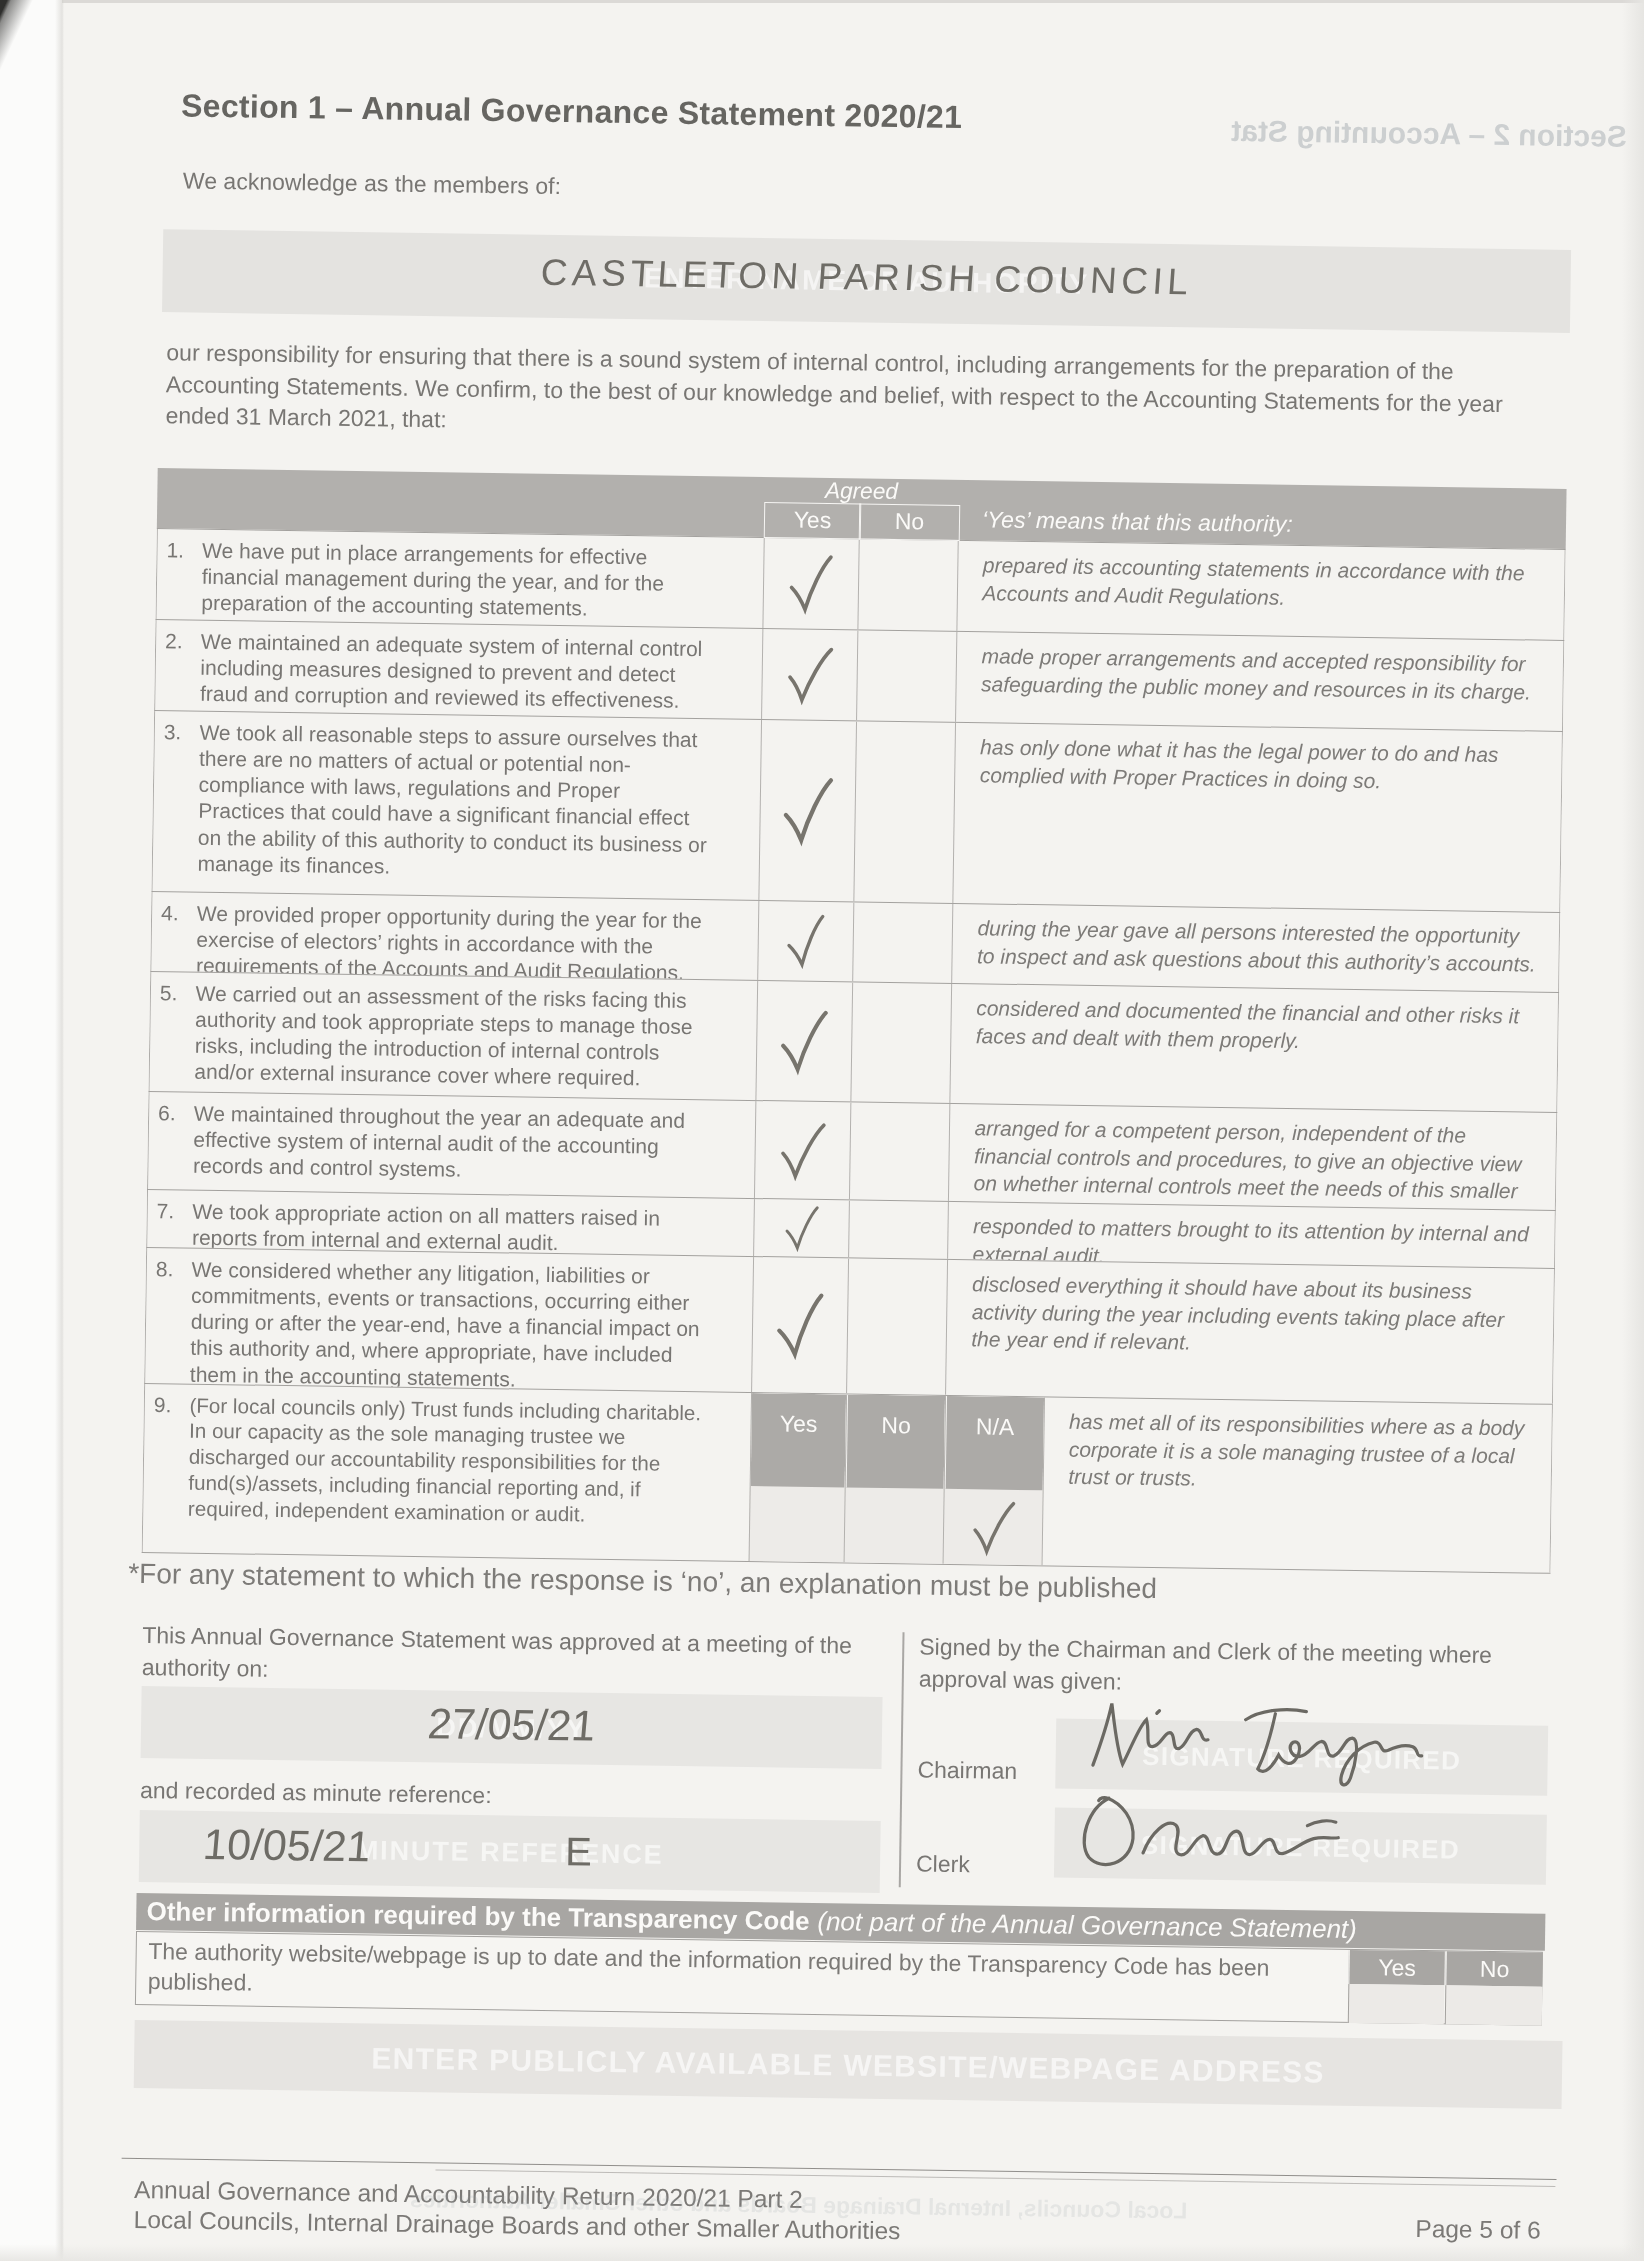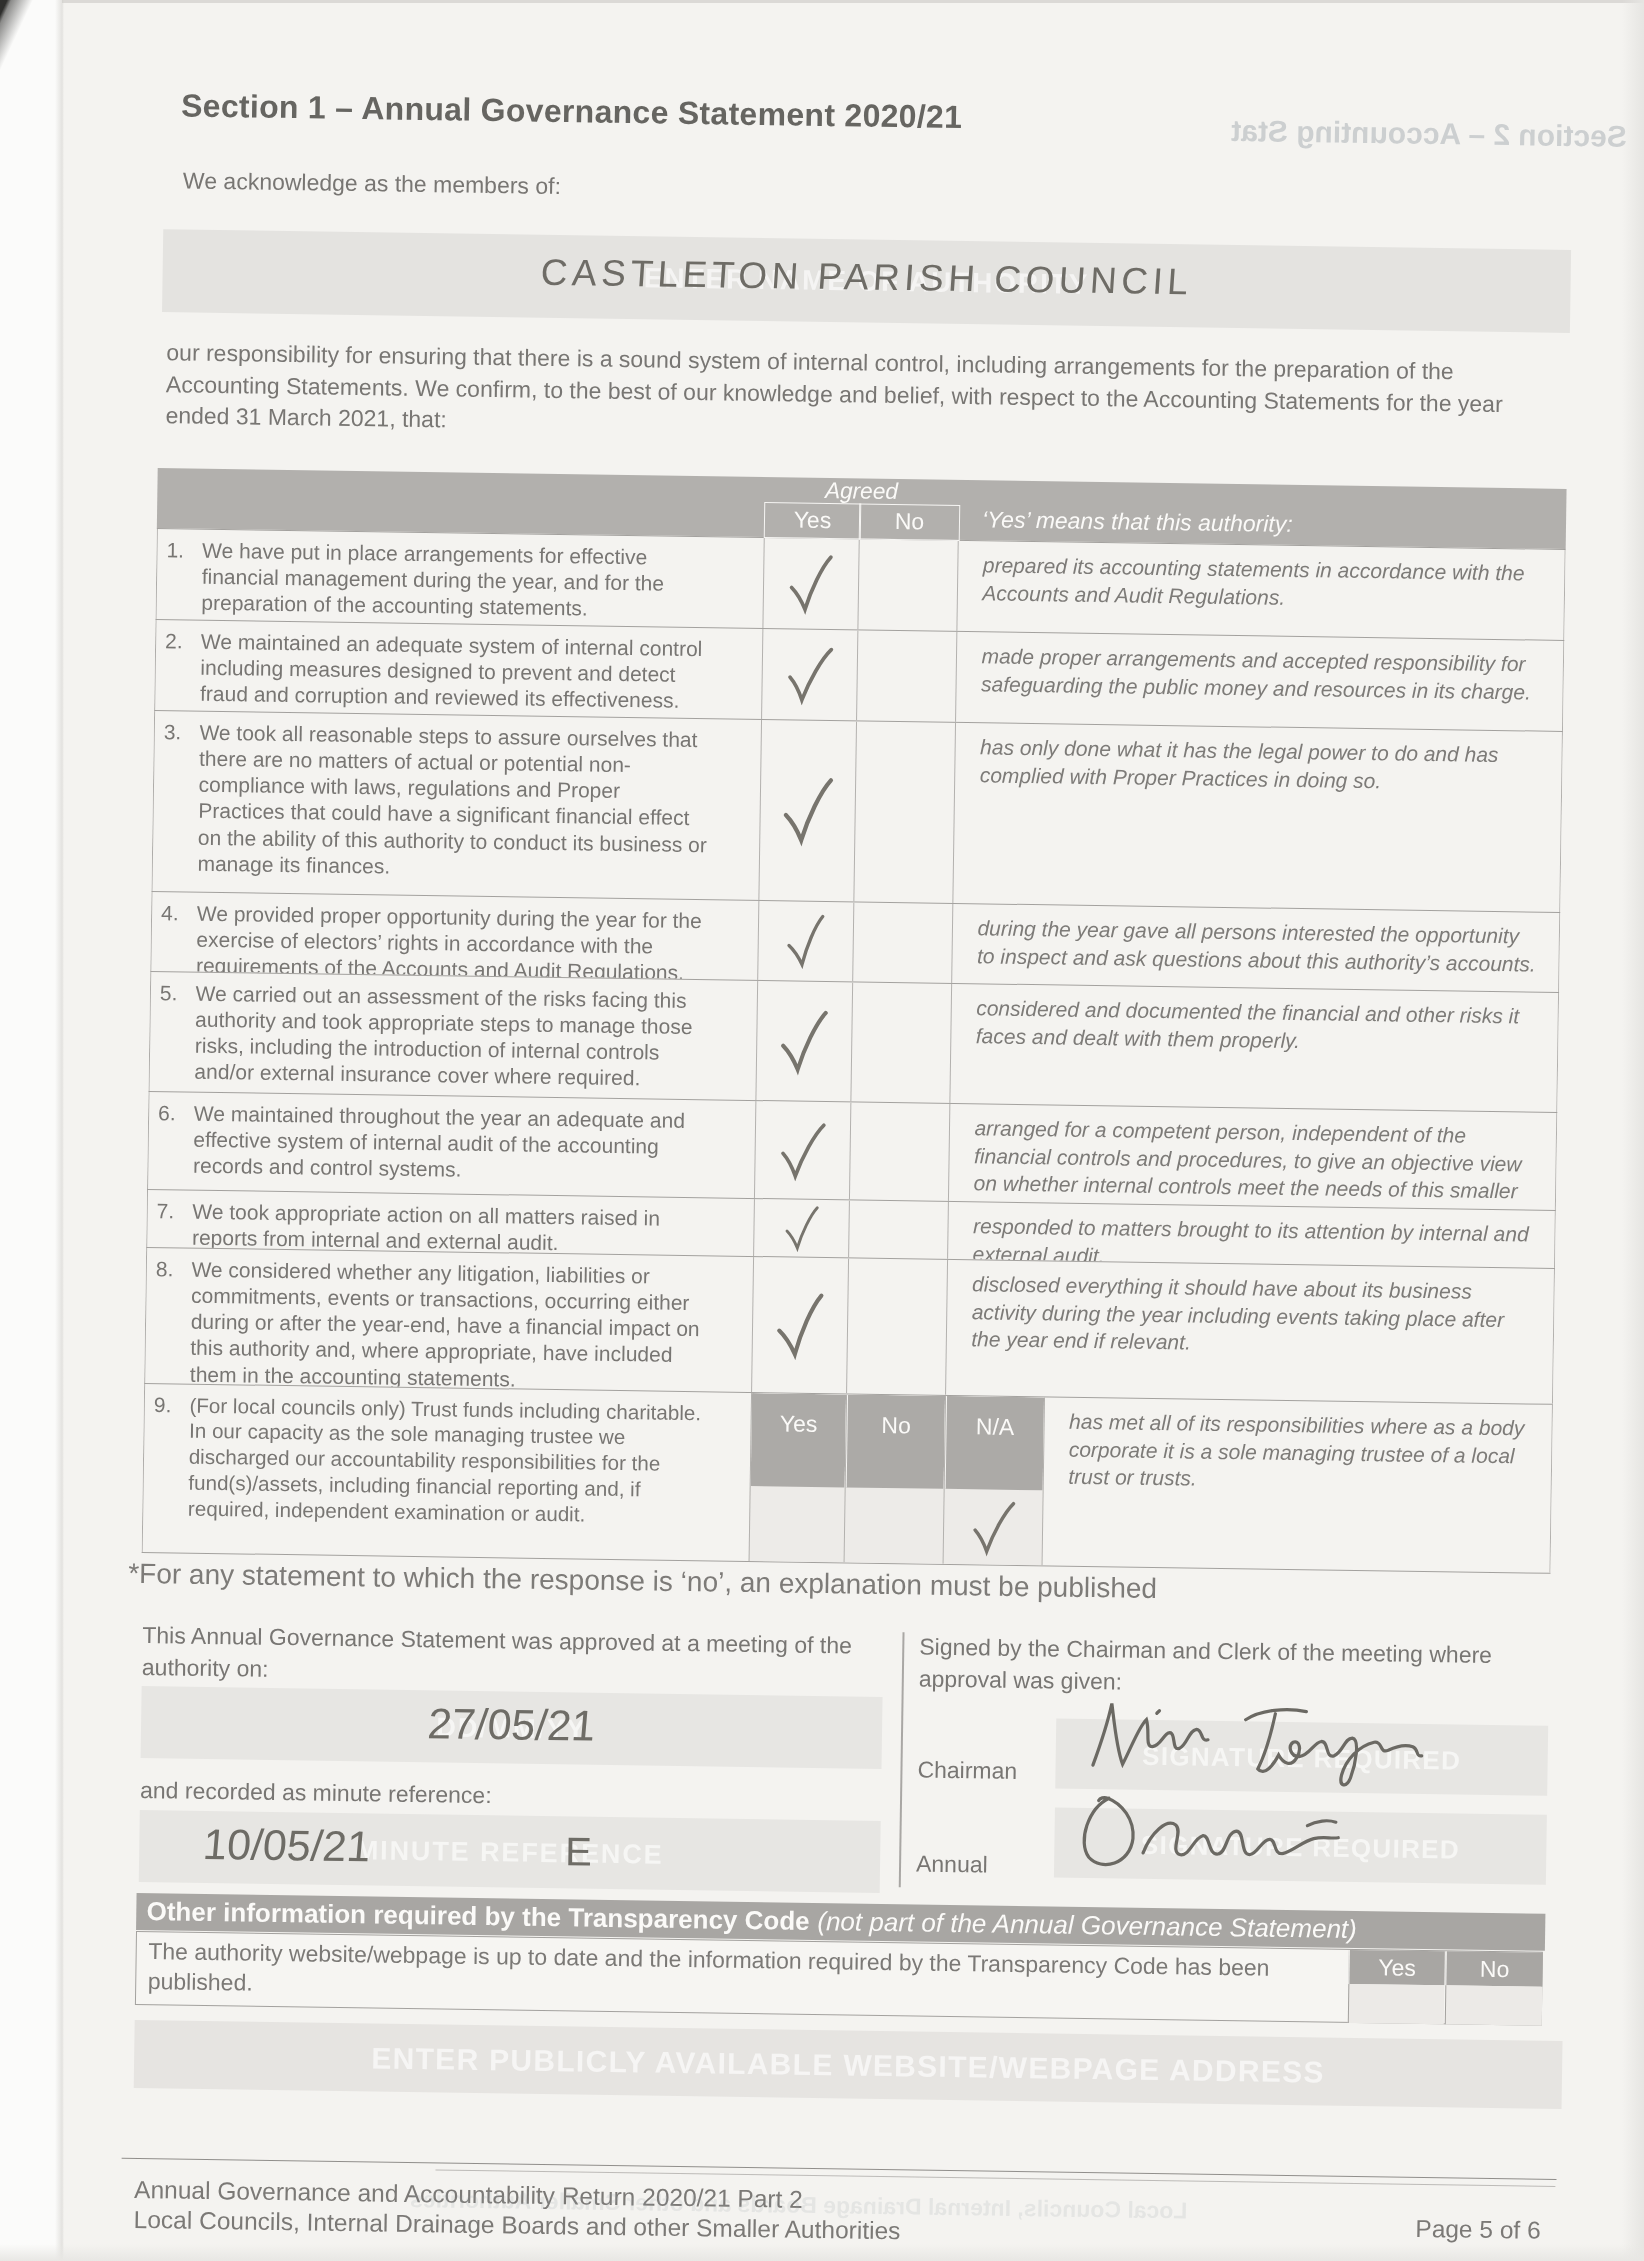--- a/index.html
+++ b/index.html
@@ -260,21 +260,21 @@
     <div class="inputbox" style="left:1065px;top:1715px;width:492px;height:70px;">
       <div class="abs wm" style="left:0;right:0;top:20.6px;text-align:center;font-size:26px;letter-spacing:1.3px;">SIGNATURE REQUIRED</div>
     </div>
     <svg class="abs sig-svg" style="left:1083px;top:1676px;" width="451" height="116" viewBox="0 0 700 180">
       <path d="M30 132 C44 92 54 56 58 36 C62 64 66 104 76 130 C90 102 100 72 112 60 C118 80 110 102 122 102 C136 100 140 78 150 80 C158 84 152 108 164 104 C176 98 178 76 190 74 C200 74 196 94 208 90"></path>
       <path d="M128 50 l4 -4"></path>
       <path d="M266 58 C290 42 330 38 360 44"></path>
       <path d="M312 48 C306 78 296 114 286 134 C296 146 310 128 318 112 C326 126 338 130 346 116 C354 102 350 88 340 92 C332 98 336 114 350 114 C366 112 372 92 384 90 C396 90 390 116 404 112 C418 106 420 84 432 84 C444 86 438 124 430 146 C424 162 412 160 416 142 C422 118 442 96 466 90 C480 88 474 108 488 102 C500 96 514 92 526 96 C536 100 530 112 540 110"></path>
     </svg>
 
-    <div class="abs siglabel" style="left:927px;top:1849px;">Annual</div>
+    <div class="abs siglabel" style="left:927px;top:1849px;">Clerk</div>
     <div class="inputbox" style="left:1065px;top:1804px;width:492px;height:70px;">
       <div class="abs wm" style="left:0;right:0;top:20.6px;text-align:center;font-size:26px;letter-spacing:1.3px;">SIGNATURE REQUIRED</div>
     </div>
     <svg class="abs sig-svg" style="left:1057px;top:1768px;" width="413" height="113" viewBox="0 0 640 175">
       <path d="M96 40 C64 56 48 108 66 132 C86 154 130 142 134 102 C136 72 116 48 94 40 C88 38 82 40 80 44"></path>
       <path d="M150 124 C162 92 186 70 200 80 C212 90 190 122 208 126 C222 128 228 100 242 96 C254 94 250 126 266 124 C280 122 278 90 294 88 C308 88 300 126 316 124 C328 122 334 100 346 100 C356 100 352 124 366 122 C382 118 398 102 414 98 C430 94 440 98 452 96"></path>
       <path d="M404 78 C418 70 436 68 448 72"></path>
     </svg>
 
     <div class="tc-head" style="left:148px;top:1903px;width:1399px;">

